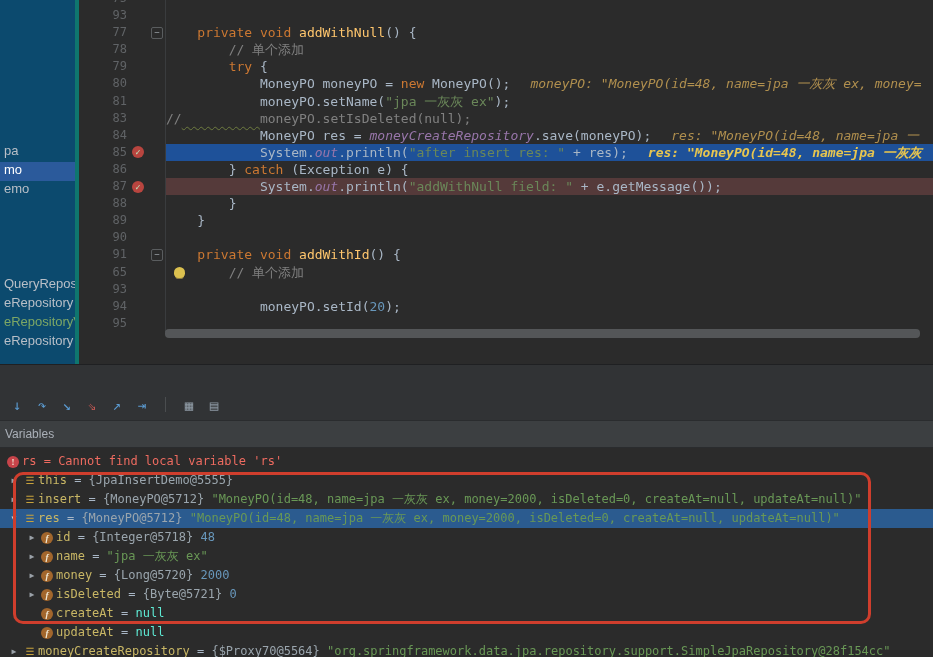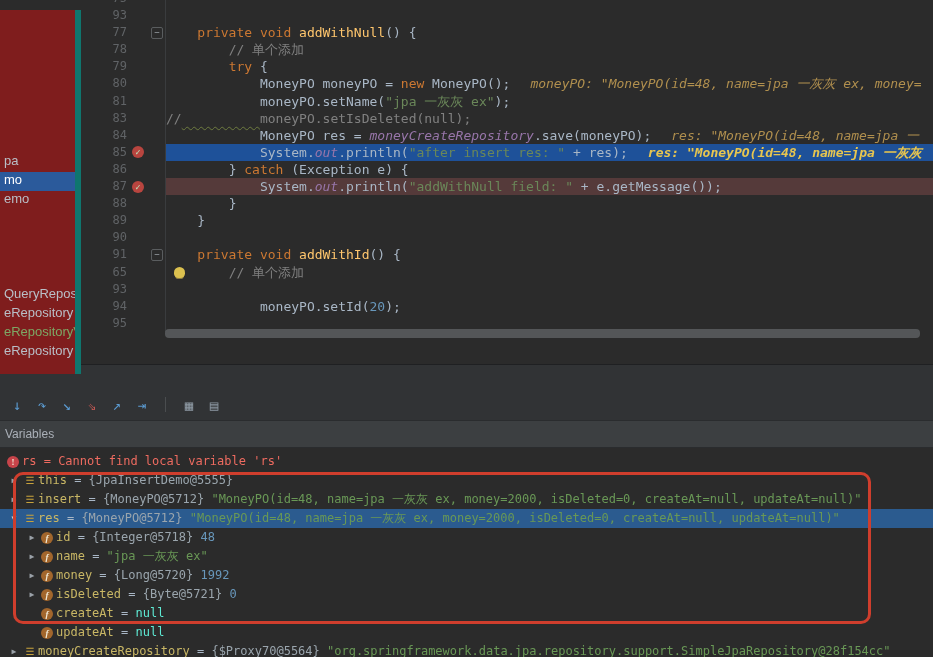--- a/index.html
+++ b/index.html
@@ -1,21 +1,21 @@
 <!DOCTYPE html>
 <html><head>
 <meta charset="utf-8">
 <style>
   html,body{margin:0;padding:0}
   body{width:933px;height:657px;overflow:hidden;position:relative;background:#2b2b2b;
        font-family:"DejaVu Sans Mono",monospace;-webkit-font-smoothing:antialiased}
 
   
-  .project-panel{position:absolute;left:0;top:10px;width:75px;height:364px;background:#7f1d1d;
-                 border-right:6px solid #0f766e;overflow:hidden;z-index:3}
+  .project-panel{position:absolute;left:0;top:0;width:75px;height:364px;background:#0c4a6e;
+                 border-right:4px solid #0f766e;overflow:hidden;z-index:3}
   .tree-item{position:absolute;left:0;width:100%;height:19px;line-height:19px;padding-left:4px;
              font:13px "Liberation Sans",sans-serif;color:#b9bfc7;white-space:nowrap;overflow:hidden}
   .tree-item.selected{background:#2b5a9b;color:#fff}
   .tree-item.green{color:#7da765}
 
   
   .editor-pane{position:absolute;left:75px;top:0;right:0;height:341px;overflow:hidden;background:#2b2b2b}
   .code-lines{position:absolute;top:-10px;left:0;right:0}
   .code-line{display:flex;height:17.1px;line-height:17.1px;font-size:13px;white-space:pre}
   .ln{width:52px;text-align:right;color:#606366;font-size:12px;flex:none}
@@ -132,21 +132,21 @@
   <div class="vars-header">
     <span>Variables</span>
   </div>
   <div class="vars-list">
       <div class="var-row"><span class="vind" style="width: 0px;"></span><span class="vicon err">!</span><span class="vname v-e">rs</span><span class="v-e"> = </span><span class="v-e">Cannot find local variable 'rs'</span></div>
       <div class="var-row"><span class="vind" style="width: 0px;"></span><span class="varrow">▶</span><span class="vicon local">☰</span><span class="vname">this</span><span class="v-eq"> = </span><span class="v-ref">{JpaInsertDemo@5555}</span></div>
       <div class="var-row"><span class="vind" style="width: 0px;"></span><span class="varrow">▶</span><span class="vicon local">☰</span><span class="vname">insert</span><span class="v-eq"> = </span><span class="v-ref">{MoneyPO@5712} </span><span class="v-str">"MoneyPO(id=48, name=jpa 一灰灰 ex, money=2000, isDeleted=0, createAt=null, updateAt=null)"</span></div>
       <div class="var-row selected"><span class="vind" style="width: 0px;"></span><span class="varrow open">▼</span><span class="vicon local">☰</span><span class="vname">res</span><span class="v-eq"> = </span><span class="v-ref">{MoneyPO@5712} </span><span class="v-str">"MoneyPO(id=48, name=jpa 一灰灰 ex, money=2000, isDeleted=0, createAt=null, updateAt=null)"</span></div>
       <div class="var-row"><span class="vind" style="width: 18px;"></span><span class="varrow">▶</span><span class="vicon field">f</span><span class="vname">id</span><span class="v-eq"> = </span><span class="v-ref">{Integer@5718} </span><span class="v-num">48</span></div>
       <div class="var-row"><span class="vind" style="width: 18px;"></span><span class="varrow">▶</span><span class="vicon field">f</span><span class="vname">name</span><span class="v-eq"> = </span><span class="v-str">"jpa 一灰灰 ex"</span></div>
-      <div class="var-row"><span class="vind" style="width: 18px;"></span><span class="varrow">▶</span><span class="vicon field">f</span><span class="vname">money</span><span class="v-eq"> = </span><span class="v-ref">{Long@5720} </span><span class="v-num">1992</span></div>
+      <div class="var-row"><span class="vind" style="width: 18px;"></span><span class="varrow">▶</span><span class="vicon field">f</span><span class="vname">money</span><span class="v-eq"> = </span><span class="v-ref">{Long@5720} </span><span class="v-num">2000</span></div>
       <div class="var-row"><span class="vind" style="width: 18px;"></span><span class="varrow">▶</span><span class="vicon field">f</span><span class="vname">isDeleted</span><span class="v-eq"> = </span><span class="v-ref">{Byte@5721} </span><span class="v-num">0</span></div>
       <div class="var-row"><span class="vind" style="width: 18px;"></span><span class="varrow"></span><span class="vicon field">f</span><span class="vname">createAt</span><span class="v-eq"> = </span><span class="v-kwv">null</span></div>
       <div class="var-row"><span class="vind" style="width: 18px;"></span><span class="varrow"></span><span class="vicon field">f</span><span class="vname">updateAt</span><span class="v-eq"> = </span><span class="v-kwv">null</span></div>
       <div class="var-row"><span class="vind" style="width: 0px;"></span><span class="varrow">▶</span><span class="vicon proxy">☰</span><span class="vname">moneyCreateRepository</span><span class="v-eq"> = </span><span class="v-ref">{$Proxy70@5564} </span><span class="v-str">"org.springframework.data.jpa.repository.support.SimpleJpaRepository@28f154cc"</span></div>
     </div>
 </div>
 
 <div class="annotation" style="border-color: rgb(207, 62, 45);"></div>
 
 </body></html>

